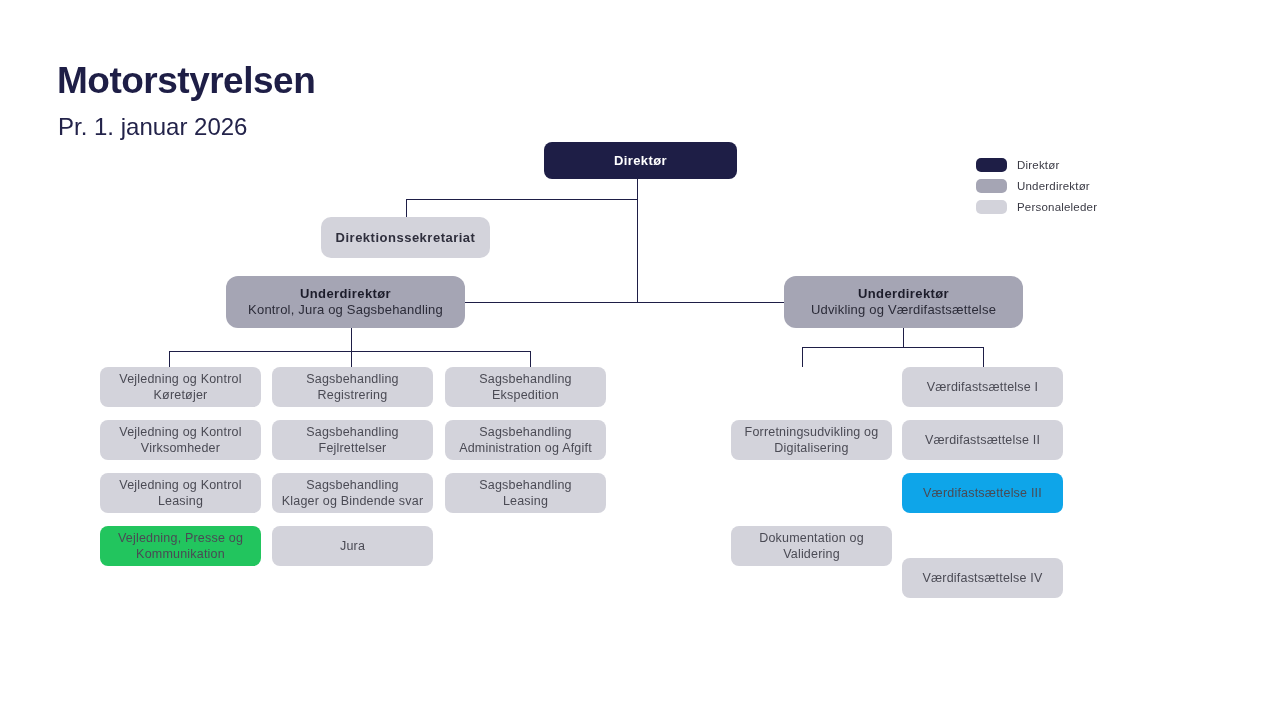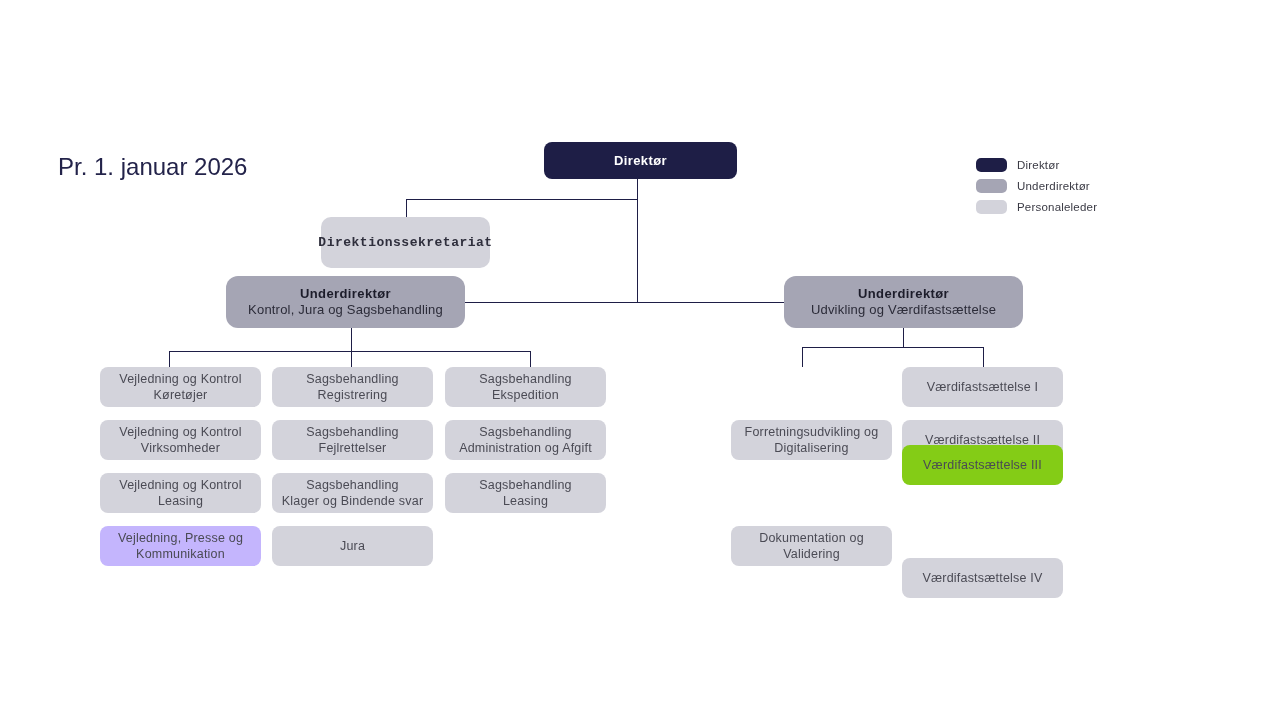--- a/index.html
+++ b/index.html
@@ -3,52 +3,53 @@
 <meta charset="utf-8">
 <style>
   html,body{margin:0;padding:0;background:#ffffff;}
   body{width:1280px;height:720px;overflow:hidden;
        font-family:"Liberation Sans","DejaVu Sans",sans-serif;}
   .canvas{position:relative;width:1280px;height:720px;background:#fff;}
 
   
   .title{position:absolute;left:57px;top:60px;margin:0;
          font-size:37px;font-weight:bold;letter-spacing:-0.5px;color:#1e1e46;}
-  .subtitle{position:absolute;left:58px;top:113px;font-size:24px;color:#23234a;margin-top:40px;}
+  .subtitle{position:absolute;left:58px;top:113px;font-size:24px;color:#23234a;}
 
   
   .legend{position:absolute;left:976px;top:158px;}
   .legend-row{display:flex;align-items:center;margin-bottom:7px;}
   .swatch{width:31px;height:14px;border-radius:5px;flex:0 0 auto;}
   .legend-label{margin-left:10px;font-size:11.5px;color:#3a3a44;letter-spacing:.2px;}
 
   
   .hline,.vline{position:absolute;background:var(--line-color,#1e1e46);}
   .hline{height:1px;}
   .vline{width:1px;}
 
   
   .node{position:absolute;display:flex;flex-direction:column;align-items:center;
         justify-content:center;text-align:center;box-sizing:border-box;
         white-space:pre-line;}
   .dir{width:193px;height:37px;border-radius:8px;background:#1e1e46;
        color:#ffffff;font-size:13px;font-weight:bold;letter-spacing:.4px;}
-  .sek{width:169px;height:51px;border-radius:10px;background:#d3d3db;
-       color:#2e2e3c;font-size:13px;font-weight:bold;letter-spacing:.5px;font-family:Liberation Mono, monospace;}
+  .sek{width:169px;height:41px;border-radius:10px;background:#d3d3db;
+       color:#2e2e3c;font-size:13px;font-weight:bold;letter-spacing:.5px;}
   .ud{width:239px;height:52px;border-radius:12px;background:#a5a5b4;line-height:16px;}
   .ud-title{font-size:13px;font-weight:bold;color:#1c1c2a;letter-spacing:.4px;}
   .ud-sub{font-size:13px;color:#2b2b38;letter-spacing:.2px;}
   .leaf{width:161px;height:40px;border-radius:8px;background:#d3d3db;
         font-size:12.5px;color:#4a4a54;line-height:16px;letter-spacing:.2px;padding:0 4px;}
 </style>
 </head>
 <body>
 
 <div class="canvas" style="--line-color: #1e1e46;">
 
+  <h1 class="title">Motorstyrelsen</h1>
   <div class="subtitle">Pr. 1. januar 2026</div>
 
   <div class="legend">
     <div class="legend-row">
       <span class="swatch" style="background-color: rgb(30, 30, 70);"></span>
       <span class="legend-label">Direktør</span>
     </div>
     <div class="legend-row">
       <span class="swatch" style="background-color: rgb(165, 165, 180);"></span>
       <span class="legend-label">Underdirektør</span>
@@ -87,21 +88,21 @@
     <span class="ud-title">Underdirektør</span>
     <span class="ud-sub">Udvikling og Værdifastsættelse</span>
   </div>
 
   <div class="node leaf" style="left: 100px; top: 367px; background-color: rgb(211, 211, 219);">Vejledning og Kontrol
 Køretøjer</div>
   <div class="node leaf" style="left: 100px; top: 420px; background-color: rgb(211, 211, 219);">Vejledning og Kontrol
 Virksomheder</div>
   <div class="node leaf" style="left: 100px; top: 473px; background-color: rgb(211, 211, 219);">Vejledning og Kontrol
 Leasing</div>
-  <div class="node leaf" style="left: 100px; top: 526px; background-color: #c4b5fd;">Vejledning, Presse og
+  <div class="node leaf" style="left: 100px; top: 526px; background-color: #22c55e;">Vejledning, Presse og
 Kommunikation</div>
 
   <div class="node leaf" style="left: 272px; top: 367px; background-color: rgb(211, 211, 219);">Sagsbehandling
 Registrering</div>
   <div class="node leaf" style="left: 272px; top: 420px; background-color: rgb(211, 211, 219);">Sagsbehandling
 Fejlrettelser</div>
   <div class="node leaf" style="left: 272px; top: 473px; background-color: rgb(211, 211, 219);">Sagsbehandling
 Klager og Bindende svar</div>
   <div class="node leaf" style="left: 272px; top: 526px; background-color: rgb(211, 211, 219);">Jura</div>
 
@@ -112,16 +113,16 @@
   <div class="node leaf" style="left: 445px; top: 473px; background-color: rgb(211, 211, 219);">Sagsbehandling
 Leasing</div>
 
   <div class="node leaf" style="left: 731px; top: 420px; background-color: rgb(211, 211, 219);">Forretningsudvikling og
 Digitalisering</div>
   <div class="node leaf" style="left: 731px; top: 526px; background-color: rgb(211, 211, 219);">Dokumentation og
 Validering</div>
 
   <div class="node leaf" style="left: 902px; top: 367px; background-color: rgb(211, 211, 219);">Værdifastsættelse I</div>
   <div class="node leaf" style="left: 902px; top: 420px; background-color: rgb(211, 211, 219);">Værdifastsættelse II</div>
-  <div class="node leaf" style="left: 902px; top: 445px; background-color: #84cc16;">Værdifastsættelse III</div>
+  <div class="node leaf" style="left: 902px; top: 473px; background-color: #0ea5e9;">Værdifastsættelse III</div>
   <div class="node leaf" style="left: 902px; top: 526px; background-color: rgb(211, 211, 219); margin-top: 32px;">Værdifastsættelse IV</div>
 
 </div>
 
 </body></html>

